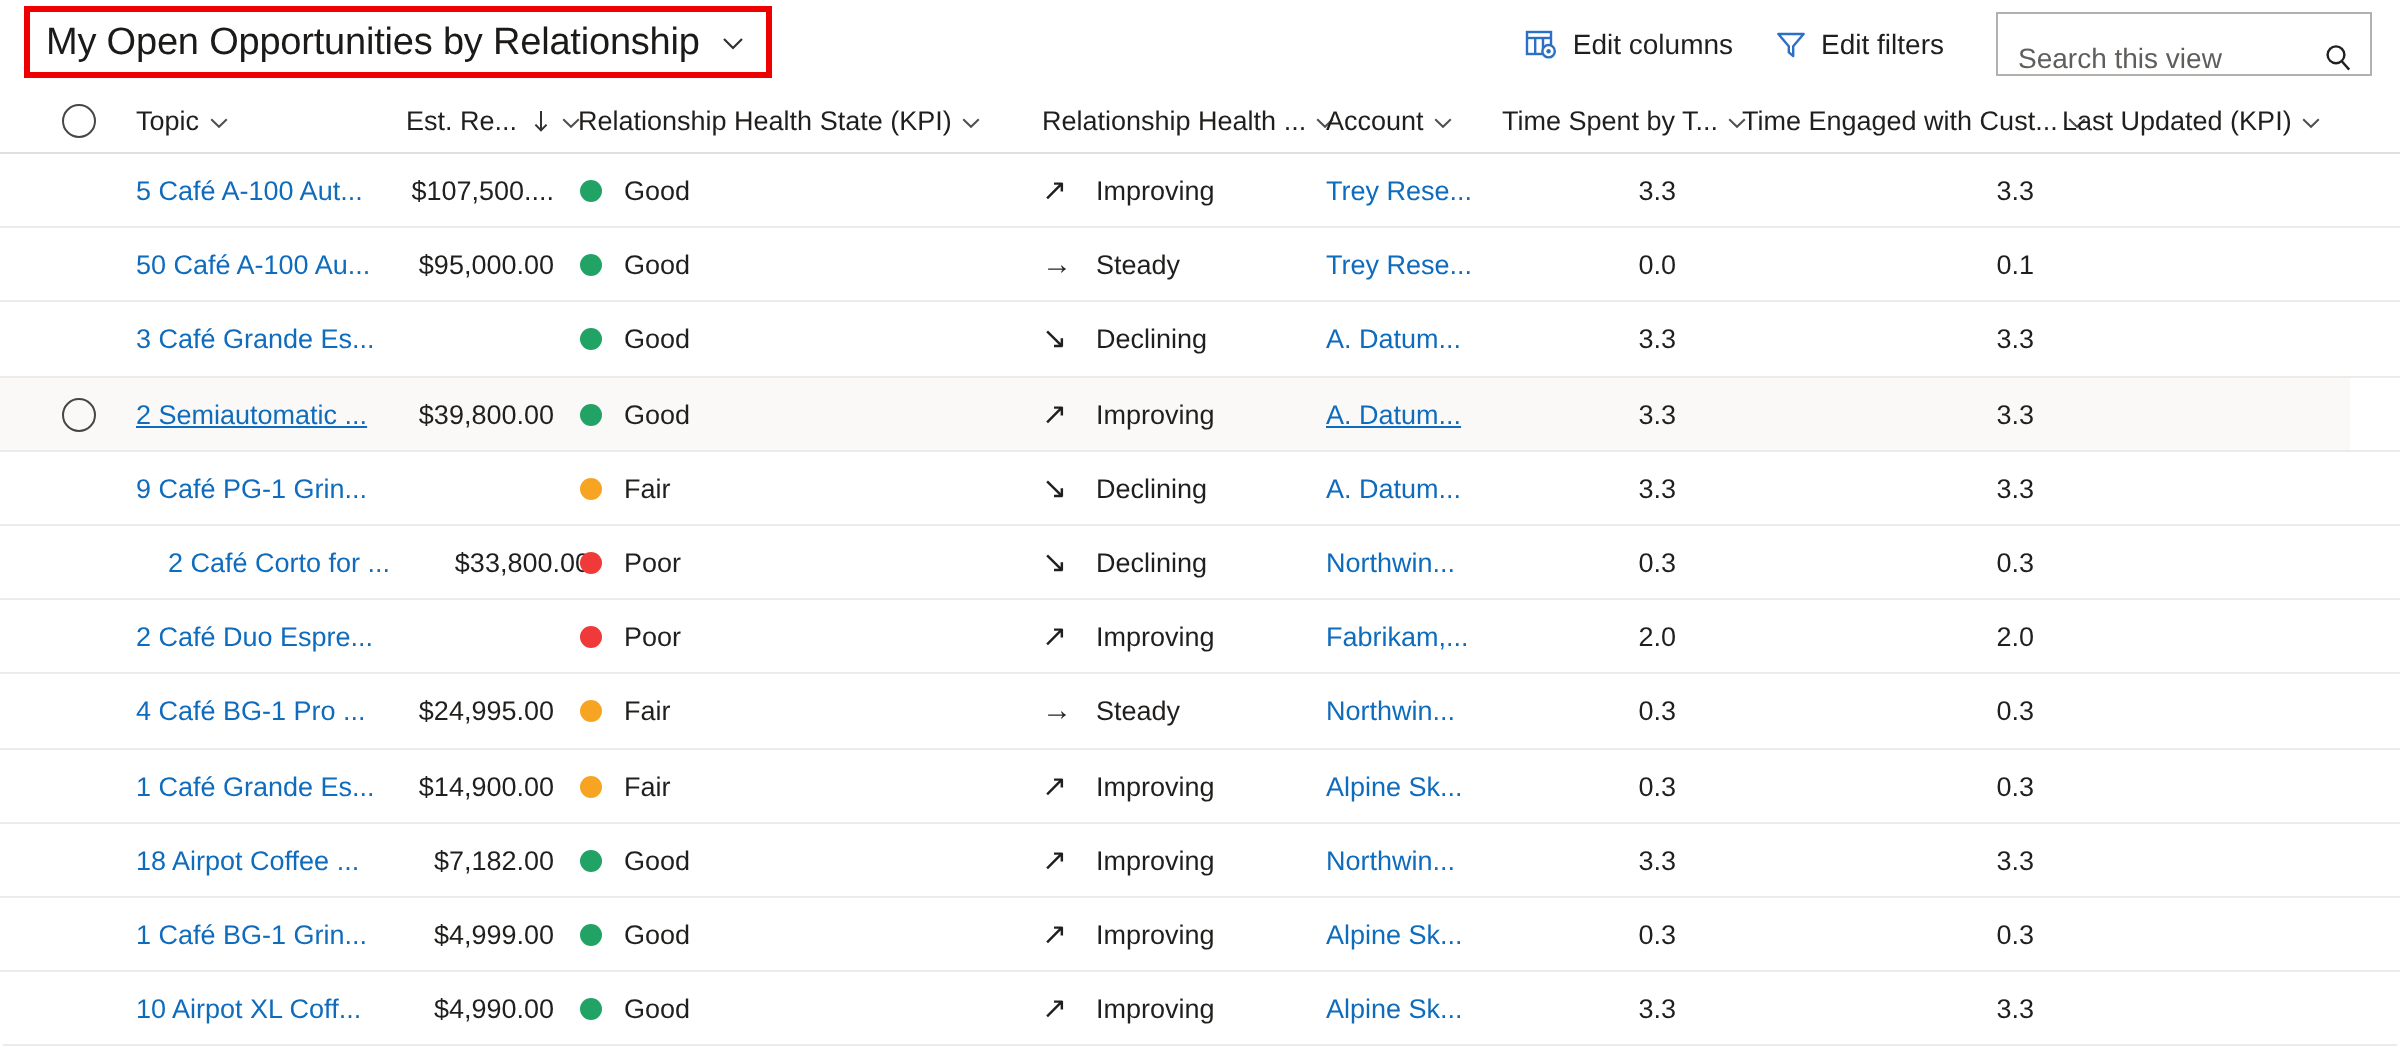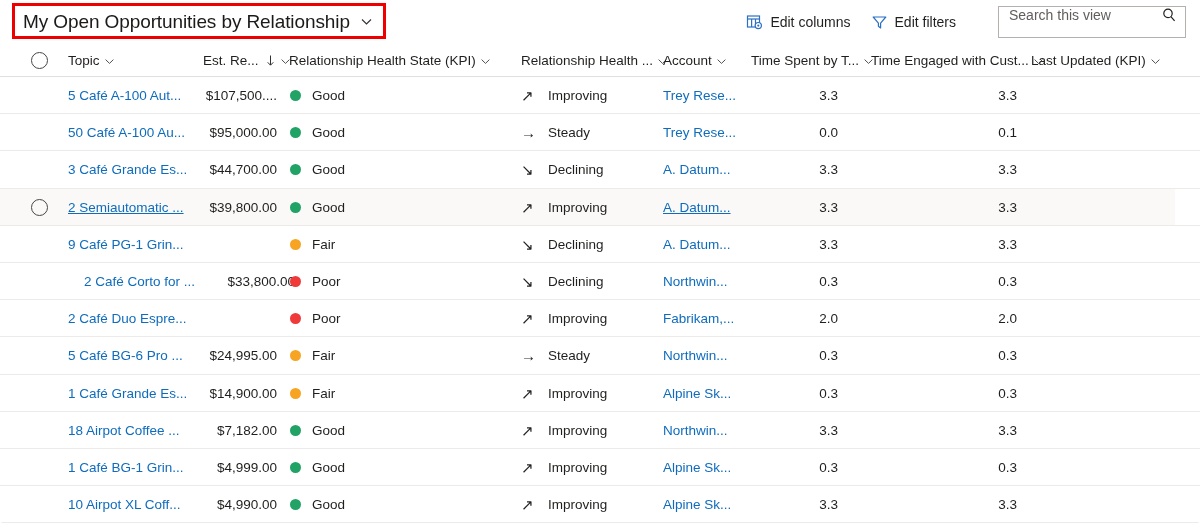--- a/index.html
+++ b/index.html
@@ -39,24 +39,24 @@
   .cmd-btn {
     display: flex; align-items: center; gap: 7px;
     height: 32px; padding: 0 10px; cursor: pointer;
     background: transparent; border: 0;
   }
   .cmd-btn span.lbl { font-size: 14px; color: #201f1e; white-space: nowrap; }
   .ico { width: 17px; height: 17px; display:block; flex:0 0 auto; }
   .ico svg { display: block; }
 
   .searchbox {
-    margin-left: 32px;
+    margin-left: 16px;
     width: 188px; height: 32px;
     border: 1px solid #b3b0ad; background: #fff;
-    display: flex; align-items: flex-start; padding: 0 8px 0 10px;
+    display: flex; align-items: flex-end; padding: 0 8px 0 10px;
   }
   .searchbox input {
     border: 0; outline: 0; background: transparent;
     font-family: "Liberation Sans", sans-serif;
     font-size: 14px; color: #201f1e; width: 100%; padding: 0;
   }
   .searchbox input::placeholder { color: #605e5c; }
   .search-ico { width: 16px; height: 16px; flex: 0 0 auto; }
 
   
@@ -327,23 +327,20 @@
             <span></span>
           </div>
         </div>
         <div class="row">
           <div class="row-select">
             <span class="sel-circle"></span>
           </div>
           <div class="cell link" style="left:68px;width:130px;">
             <a>3 Café Grande Es...</a>
           </div>
-          <div class="cell amount" style="left:185px;width:92px;">
-            <span>$44,700.00</span>
-          </div>
           <div class="cell" style="left:290px;width:220px;">
             <span class="dot" style="background: rgb(33, 163, 102);"></span>
             <span>Good</span>
           </div>
           <div class="cell" style="left:521px;width:135px;">
             <span class="trend">↘</span>
             <span>Declining</span>
           </div>
           <div class="cell link" style="left:663px;width:80px;">
             <a>A. Datum...</a>
@@ -474,21 +471,21 @@
           </div>
           <div class="cell" style="left:1031px;width:140px;">
             <span></span>
           </div>
         </div>
         <div class="row">
           <div class="row-select">
             <span class="sel-circle"></span>
           </div>
           <div class="cell link" style="left:68px;width:130px;">
-            <a>5 Café BG-6 Pro ...</a>
+            <a>4 Café BG-1 Pro ...</a>
           </div>
           <div class="cell amount" style="left:185px;width:92px;">
             <span>$24,995.00</span>
           </div>
           <div class="cell" style="left:290px;width:220px;">
             <span class="dot" style="background: rgb(247, 164, 35);"></span>
             <span>Fair</span>
           </div>
           <div class="cell" style="left:521px;width:135px;">
             <span class="trend">→</span>

